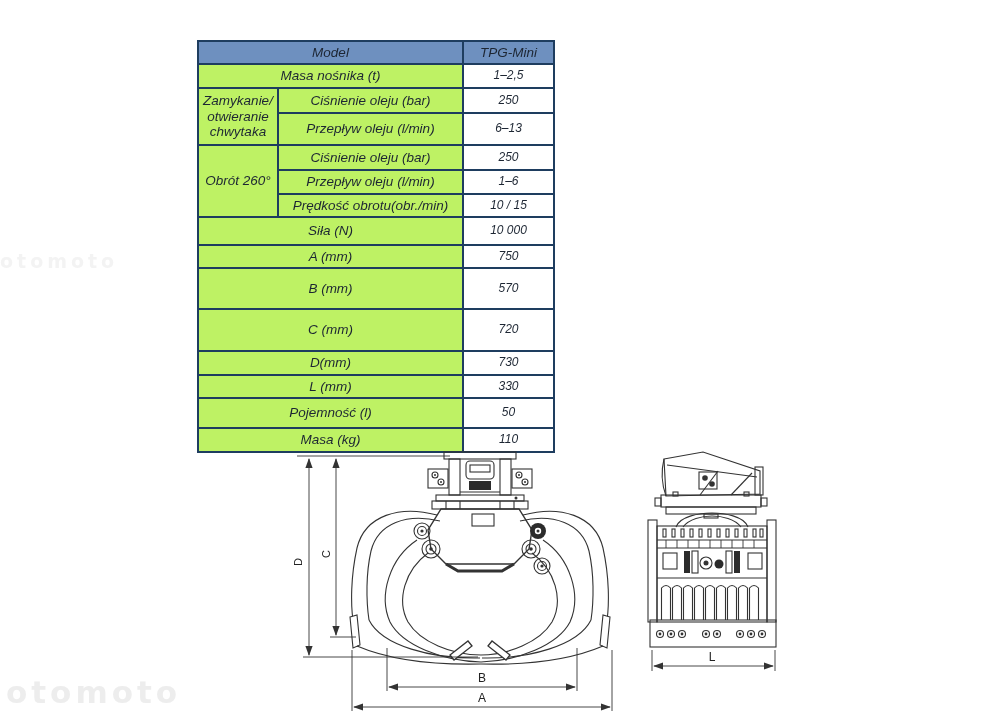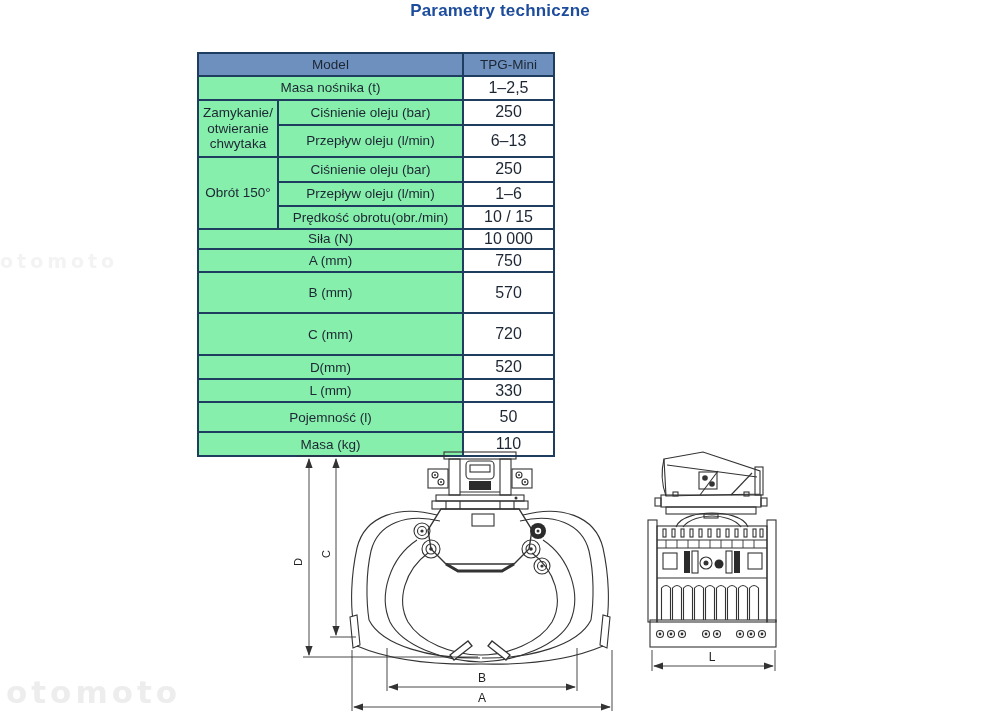--- a/index.html
+++ b/index.html
@@ -11,39 +11,38 @@
     position:absolute;top:1px;left:0;width:1000px;text-align:center;
     font-size:17px;font-weight:bold;color:#1d4c9c;letter-spacing:.2px;
   }
   .watermark{
     position:absolute;color:#ededed;font-weight:bold;letter-spacing:4px;
     font-family:"DejaVu Sans", sans-serif;user-select:none;
   }
   .wm-bottom{left:6px;top:674px;font-size:31px;}
   .wm-top{left:0px;top:250px;font-size:19px;color:#f3f3f3;}
   table.spec{
-    position:absolute;left:197px;top:52px;width:356px;
-    border-collapse:collapse;table-layout:fixed;
+    position:absolute;left:197px;top:40px;width:356px;
+    border-collapse:collapse;table-layout:fixed;font-style:italic;
   }
   table.spec td{
     border:2px solid #1e3d5f;padding:0 2px;text-align:center;vertical-align:middle;
     color:#1d2633;line-height:1.15;
   }
   td.hdr{background:#6e90bf;font-size:13.5px;}
-  td.lbl{background:#86efac;font-size:13.5px;margin-top:40px;}
-  td.val{background:#ffffff;font-size:16px;color:#262626;}
+  td.lbl{background:#bef264;font-size:13.5px;margin-top:40px;}
+  td.val{background:#ffffff;font-size:12px;color:#262626;}
   svg text{font-family:"Liberation Sans", sans-serif;fill:#222;}
   .drawings{position:absolute;left:0;top:440px;}
 </style>
 </head>
 <body>
 
 <div class="page">
 
-  <div class="title">Parametry techniczne</div>
 
   <div class="watermark wm-top">otomoto</div>
   <div class="watermark wm-bottom">otomoto</div>
 
   <table class="spec">
     <colgroup>
         <col style="width:80px">
         <col style="width:185px">
         <col style="width:91px">
       </colgroup>
@@ -59,51 +58,51 @@
     <tr style="height:25px">
       <td class="lbl" rowspan="2">Zamykanie/ otwieranie chwytaka</td>
       <td class="lbl">Ciśnienie oleju (bar)</td>
       <td class="val">250</td>
     </tr>
     <tr style="height:32px">
       <td class="lbl">Przepływ oleju (l/min)</td>
       <td class="val">6–13</td>
     </tr>
     <tr style="height:25px">
-      <td class="lbl" rowspan="3">Obrót 150°</td>
+      <td class="lbl" rowspan="3">Obrót 260°</td>
       <td class="lbl">Ciśnienie oleju (bar)</td>
       <td class="val">250</td>
     </tr>
     <tr style="height:24px">
       <td class="lbl">Przepływ oleju (l/min)</td>
       <td class="val">1–6</td>
     </tr>
     <tr style="height:23px">
       <td class="lbl">Prędkość obrotu(obr./min)</td>
       <td class="val">10 / 15</td>
     </tr>
-    <tr style="height:20px">
+    <tr style="height:28px">
       <td class="lbl" colspan="2">Siła (N)</td>
       <td class="val">10 000</td>
     </tr>
     <tr style="height:23px">
       <td class="lbl" colspan="2">A (mm)</td>
       <td class="val">750</td>
     </tr>
     <tr style="height:41px">
       <td class="lbl" colspan="2">B (mm)</td>
       <td class="val">570</td>
     </tr>
     <tr style="height:42px">
       <td class="lbl" colspan="2">C (mm)</td>
       <td class="val">720</td>
     </tr>
     <tr style="height:24px">
       <td class="lbl" colspan="2">D(mm)</td>
-      <td class="val">520</td>
+      <td class="val">730</td>
     </tr>
     <tr style="height:23px">
       <td class="lbl" colspan="2">L (mm)</td>
       <td class="val">330</td>
     </tr>
     <tr style="height:30px">
       <td class="lbl" colspan="2">Pojemność (l)</td>
       <td class="val">50</td>
     </tr>
     <tr style="height:24px">

